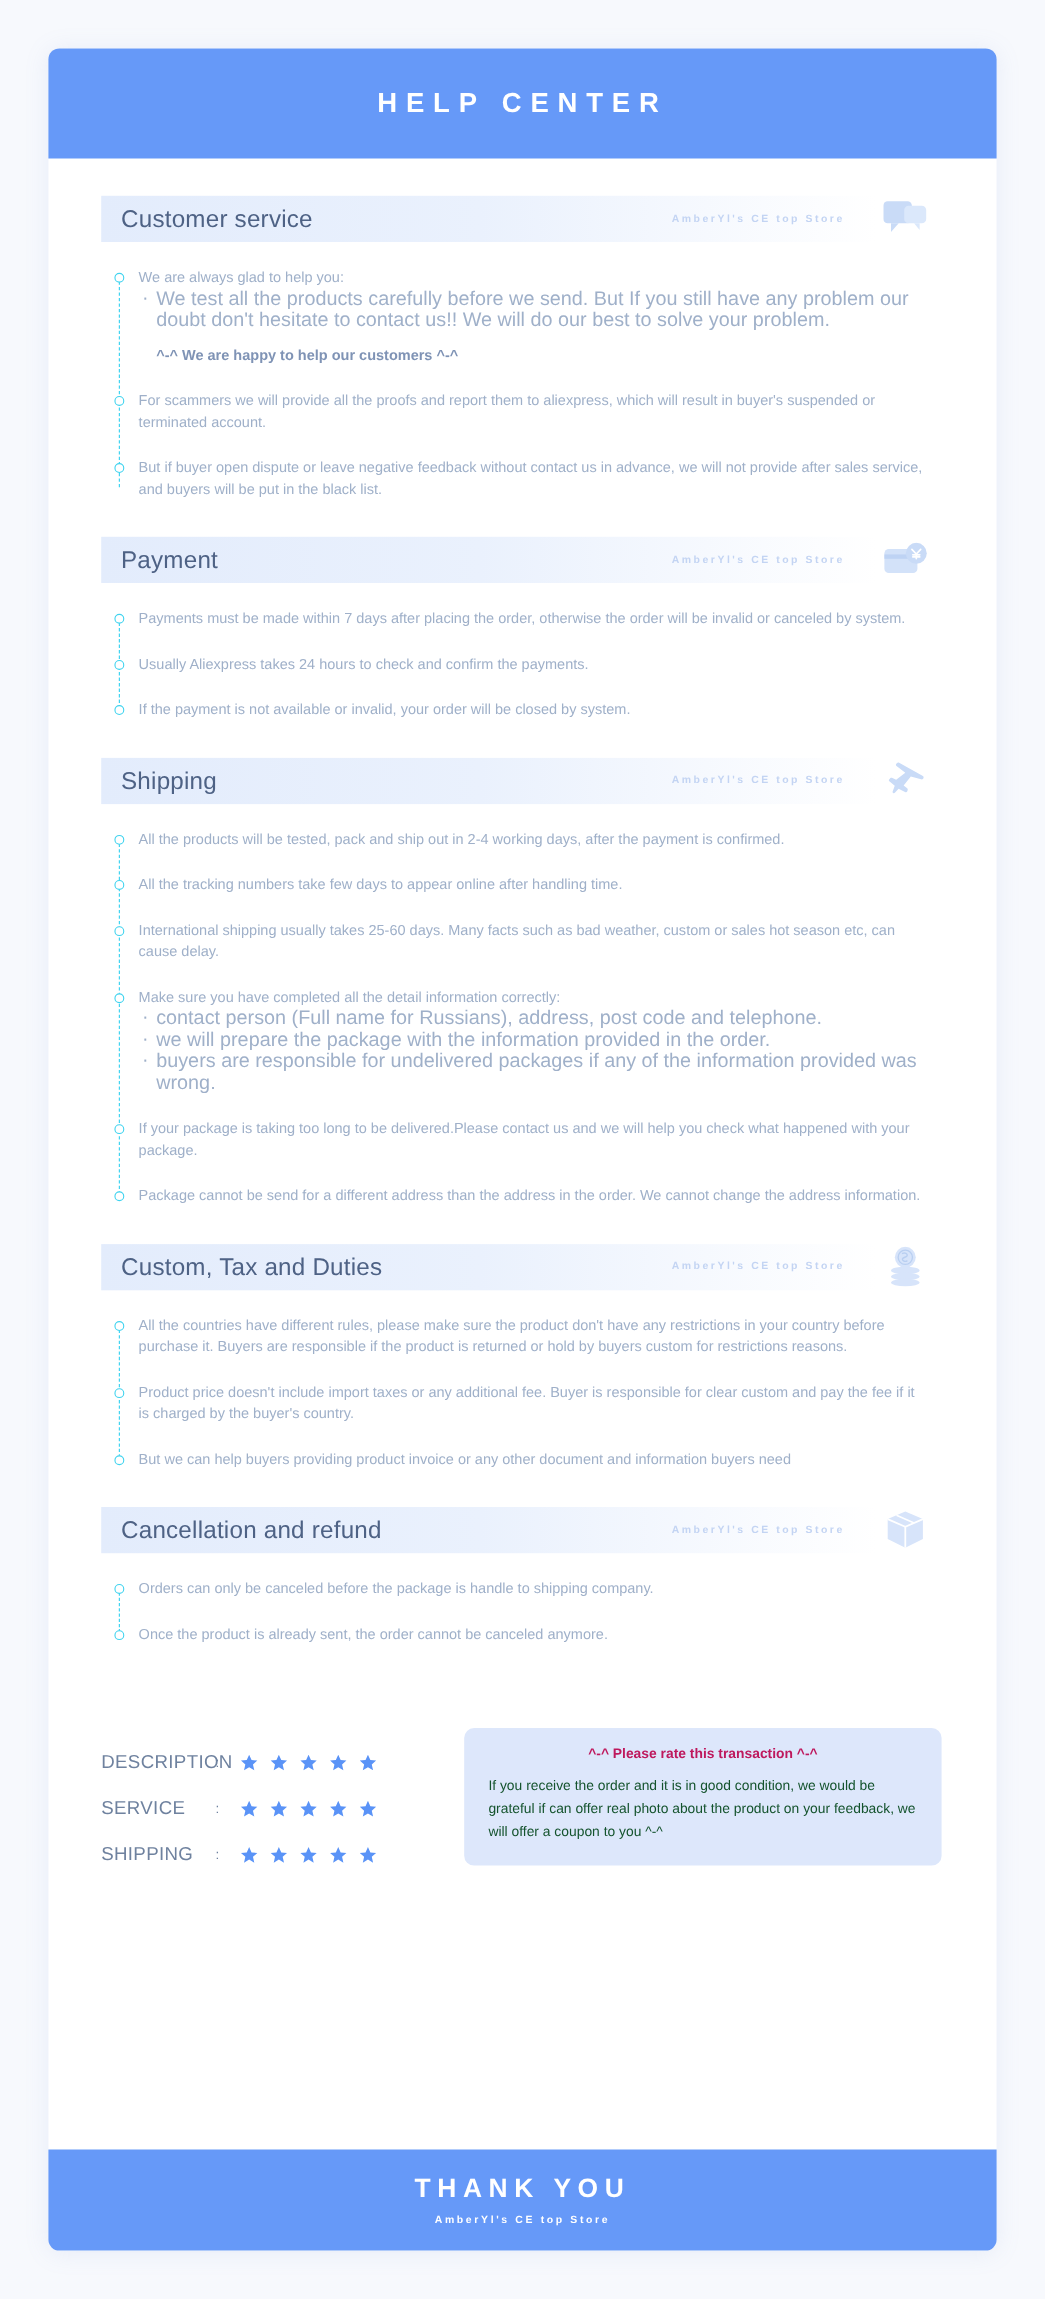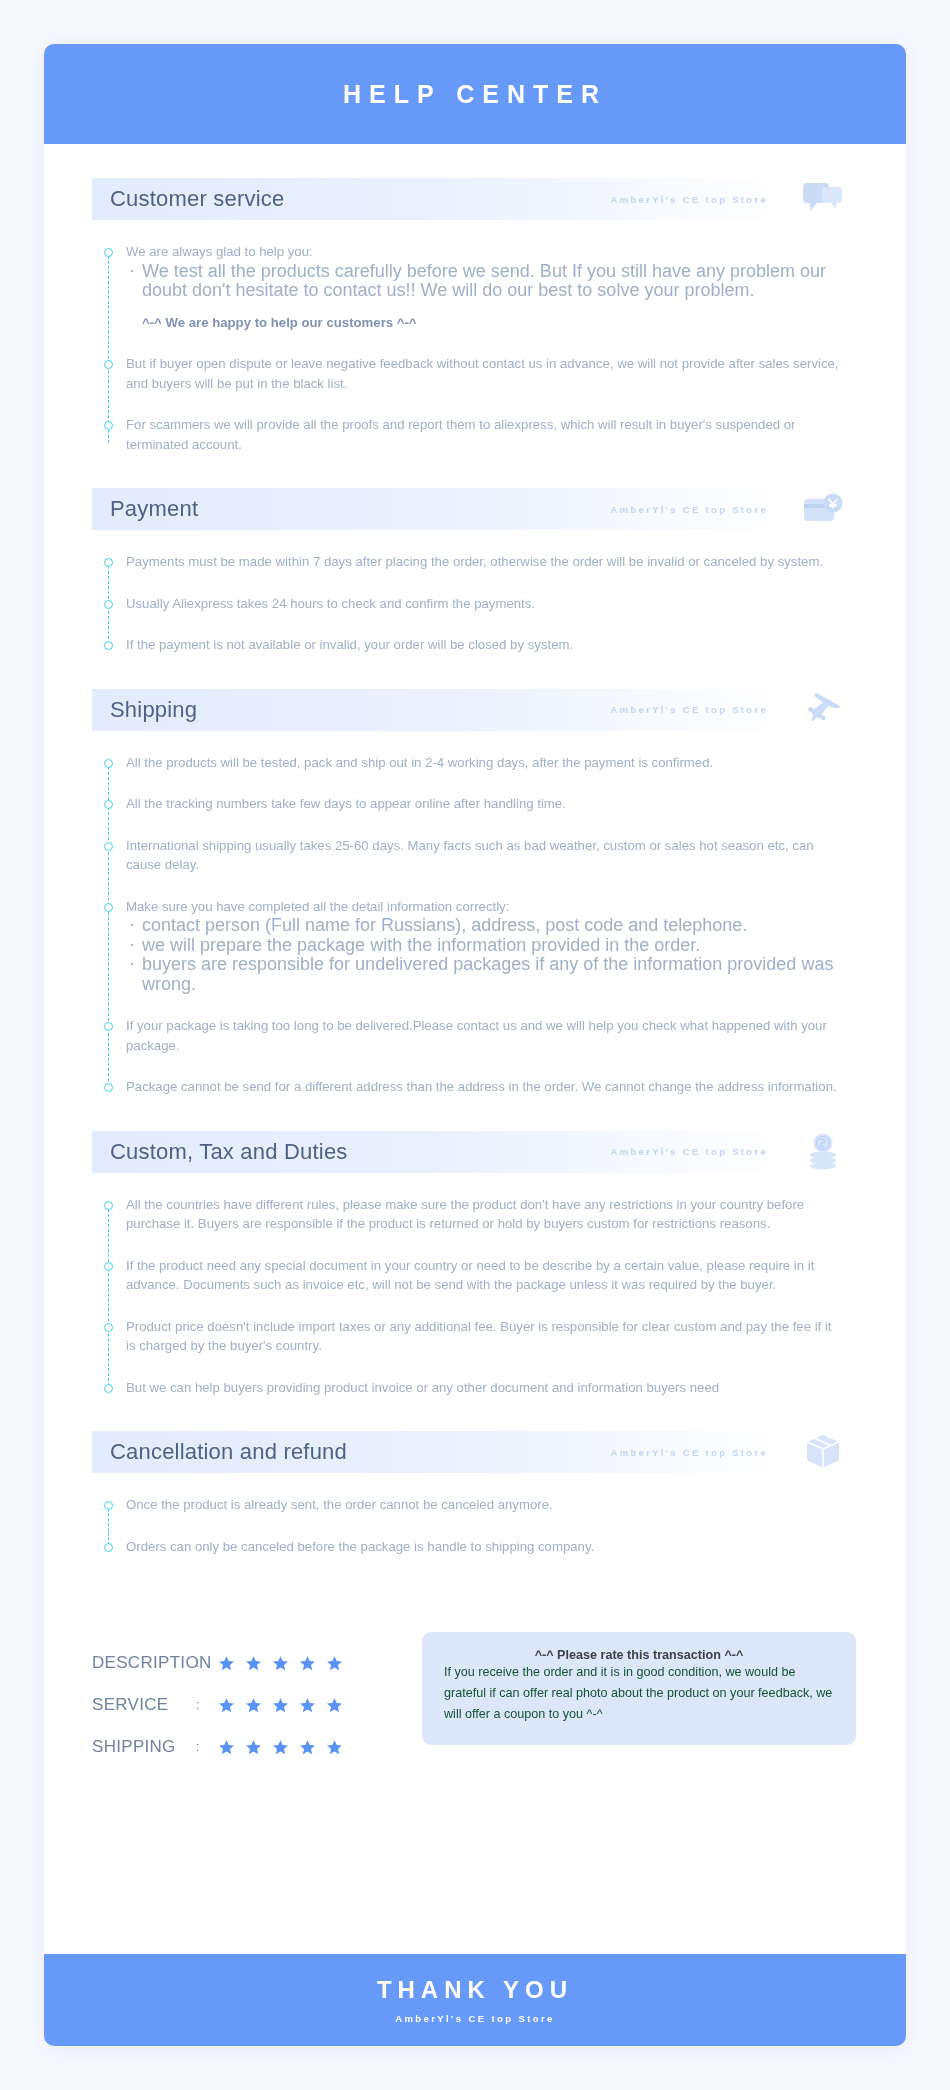--- a/index.html
+++ b/index.html
@@ -198,21 +198,22 @@
     width: 434px;
     background: #dde7fb;
     border-radius: 9px;
     padding: 16px 22px 20px 22px;
     margin-top: 4px;
   }
   .rate-note .note-title {
     text-align: center;
     font-size: 12.6px;
     font-weight: bold;
-    color: #404040;
+    color: #be185d;
+    margin-bottom: 12px;
   }
   .rate-note .note-body {
     font-size: 12.6px;
     line-height: 21px;
     color: #14532d;
   }
 
   
   .bottom-banner {
     position: absolute;
@@ -264,24 +265,24 @@
             </svg>
           </div>
         </div>
         <div class="bullets">
           <div class="bullet">
             <div class="btxt">We are always glad to help you:</div>
             <div class="sub">We test all the products carefully before we send. But If you still have any problem our doubt don't hesitate to contact us!!  We will do our best to solve your problem.</div>
             <div class="hl">^-^ We are happy to help our customers ^-^</div>
           </div>
           <div class="bullet">
+            <div class="btxt">For scammers we will provide all the proofs and report them to aliexpress, which will result in buyer's suspended or terminated account.</div>
+          </div>
+          <div class="bullet">
             <div class="btxt">But if buyer open dispute or leave negative feedback without contact us in advance, we will not provide after sales service, and buyers will be put in the black list.</div>
-          </div>
-          <div class="bullet">
-            <div class="btxt">For scammers we will provide all the proofs and report them to aliexpress, which will result in buyer's suspended or terminated account.</div>
           </div>
         </div>
         <div class="sec-head">
           <div class="sec-title">Payment</div>
           <div class="sec-store">AmberYl's CE top Store</div>
           <div class="sec-icon">
             <svg width="40" height="32" viewBox="0 0 40 32">
               <rect x="1" y="6" width="30" height="22" rx="4" fill="#d3e2f9"></rect>
               <rect x="1" y="11" width="30" height="4" fill="#bed3f4"></rect>
               <circle cx="30" cy="10" r="9.5" fill="#c9dbf7"></circle>
@@ -344,47 +345,44 @@
               <ellipse cx="20" cy="27.5" rx="13" ry="3.4" fill="#d7e4fa"></ellipse>
               <ellipse cx="20" cy="33" rx="13" ry="3.4" fill="#d7e4fa"></ellipse>
             </svg>
           </div>
         </div>
         <div class="bullets">
           <div class="bullet">
             <div class="btxt">All the countries have different rules, please make sure the product don't have any restrictions in your country before purchase it. Buyers are responsible if the product is returned or hold by buyers custom for restrictions reasons.</div>
           </div>
           <div class="bullet">
-            <div class="btxt">If the product need any special document in your country or need to be describe by a certain value, please require in it advance. Documents such as invoice etc, will not be send with the package unless it was required by the buyer.</div>
-          </div>
-          <div class="bullet">
             <div class="btxt">Product price doesn't include import taxes or any additional fee. Buyer is responsible for clear custom and pay the fee if it is charged by the buyer's country.</div>
           </div>
           <div class="bullet">
             <div class="btxt">But we can help buyers providing product invoice or any other document and information buyers need</div>
           </div>
         </div>
         <div class="sec-head">
           <div class="sec-title">Cancellation and refund</div>
           <div class="sec-store">AmberYl's CE top Store</div>
           <div class="sec-icon">
             <svg width="38" height="38" viewBox="0 0 38 38">
               <path d="M19 2 L35 9 L35 27 L19 35 L3 27 L3 9 Z" fill="#d7e4fa"></path>
               <path d="M3 9 L19 16 L35 9" fill="none" stroke="#ffffff" stroke-width="1.6"></path>
               <path d="M19 16 L19 35" fill="none" stroke="#ffffff" stroke-width="1.6"></path>
               <path d="M11 5.5 L27 12.5" fill="none" stroke="#ffffff" stroke-width="1.5"></path>
             </svg>
           </div>
         </div>
         <div class="bullets">
           <div class="bullet">
+            <div class="btxt">Orders can only be canceled before the package is handle to shipping company.</div>
+          </div>
+          <div class="bullet">
             <div class="btxt">Once the product is already sent, the order cannot be canceled anymore.</div>
-          </div>
-          <div class="bullet">
-            <div class="btxt">Orders can only be canceled before the package is handle to shipping company.</div>
           </div>
         </div>
         <div class="rating-wrap">
           <div class="rating-rows">
             <div class="rate-row">
               <div class="rate-label">DESCRIPTION</div>
               <div class="rate-colon">:</div>
               <div class="stars">
                 <span>
                   <svg class="star" viewBox="0 0 24 24" fill="currentColor">

